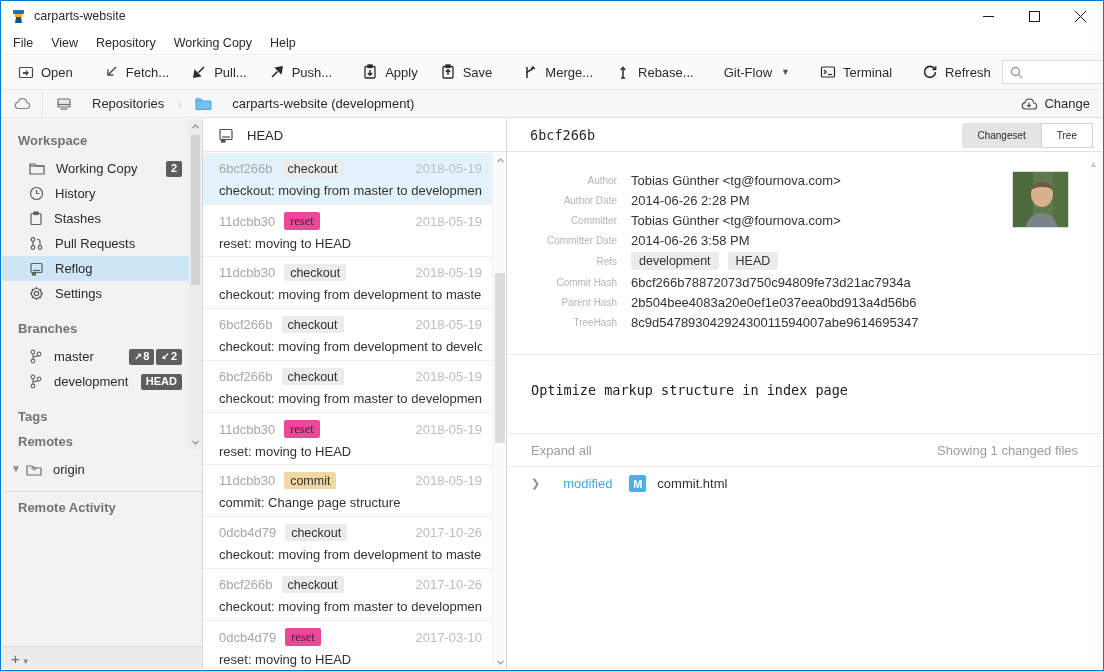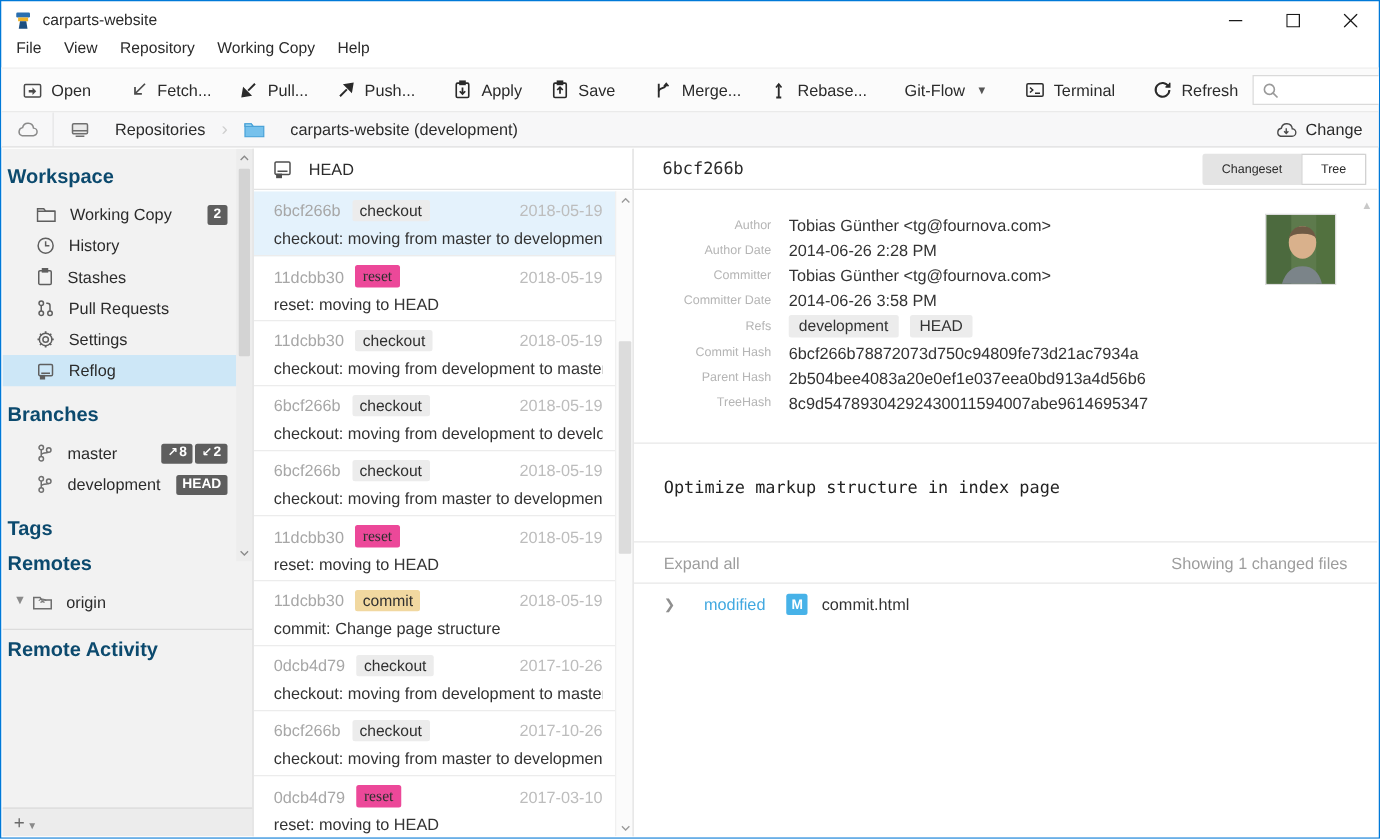--- a/index.html
+++ b/index.html
@@ -9,21 +9,21 @@
     border:1px solid #0079d8; overflow:hidden;
     font-family:"Liberation Sans","DejaVu Sans",sans-serif; font-size:13px; color:#2b2b2b;
   }
   svg{display:block}
   
   .titlebar{height:30px; display:flex; align-items:center; padding-left:9px;}
   .title-text{margin-left:7px; font-size:12.5px;}
   .win-controls{margin-left:auto; display:flex; height:100%;}
   .win-btn{width:46px; height:100%; display:flex; align-items:center; justify-content:center; color:#1a1a1a;}
   
-  .menubar{height:23px; display:flex; align-items:flex-start; padding-left:3px;}
+  .menubar{height:23px; display:flex; align-items:center; padding-left:3px;}
   .menu-item{padding:0 9px; font-size:12.5px;}
   
   .toolbar{height:36px; display:flex; align-items:center; background:#fbfbfb;
     border-top:1px solid #f0f0f0; border-bottom:1px solid #e5e5e5; padding:0 6px;}
   .tb-btn{display:flex; align-items:center; gap:7px; padding:0 11px; height:26px; white-space:nowrap;}
   .tb-sep{width:1px; height:34px; background:#e7e7e7; margin:0 4px;}
   .tb-caret{font-size:9px; color:#555; margin-left:2px;}
   .tb-search{margin-left:auto; width:248px; height:24px; border:1px solid #dadada; background:#fff;
     display:flex; align-items:center; padding:0 7px; margin-right:6px;}
   .tb-search input{border:none; outline:none; flex:1; margin-left:6px; font:inherit;}
@@ -31,21 +31,21 @@
   .breadcrumbbar{height:28px; display:flex; align-items:center; background:#f7f7f8; border-bottom:1px solid #e0e0e0;}
   .bc-cloud{width:42px; height:100%; display:flex; align-items:center; justify-content:center; border-right:1px solid #e5e5e5;}
   .bc-crumb{display:flex; align-items:center; gap:20px; padding:0 13px; height:100%;}
   .bc-chev{color:#cfcfcf; font-size:15px;}
   .bc-clone{margin-left:auto; display:flex; align-items:center; gap:6px; padding:0 13px; height:100%;}
   
   .main{position:absolute; top:118px; left:1px; right:1px; bottom:1px; display:flex;}
   
   .sidebar{width:201px; background:#f2f2f2; border-right:1px solid #d6d6d6; position:relative; overflow:hidden;}
   .side-content{padding-top:9px;}
-  .side-header{color:#0c4a6e; font-weight:700; font-size:16px; padding:5px 0 8px 4px;}
+  .side-header{color:#737373; font-weight:700; font-size:13px; padding:5px 0 8px 16px;}
   .side-item{height:25px; display:flex; align-items:center; padding-left:27px; gap:11px; margin-right:13px; position:relative;}
   .side-item.selected{background:#cde7f7;}
   .side-badge{position:absolute; right:7px; background:#5e5e5e; color:#fff; font-size:11px; font-weight:700;
     padding:1.5px 5px; border-radius:2px; line-height:13px;}
   .side-badges{position:absolute; right:7px; display:flex; gap:2px;}
   .side-badges .side-badge{position:static;}
   .arrow-mini{font-size:10px; margin-right:1px;}
   .side-sub{margin-top:10px;}
   .origin-chev{color:#8a8a8a; font-size:10px; position:absolute; left:9px; top:6px;}
   .side-divider{height:1px; background:#dcdcdc; margin-top:9px;}
@@ -334,39 +334,39 @@
           <span class="icn">
               <svg width="15" height="15" viewBox="0 0 15 15" fill="none" stroke="#5f5f5f" stroke-width="1.2">
                 <circle cx="4" cy="3.5" r="1.8"></circle>
                 <circle cx="4" cy="11.5" r="1.8"></circle>
                 <circle cx="11" cy="11.5" r="1.8"></circle>
                 <path d="M4 5.3 v4.4 M8 3.5 h1 a2 2 0 0 1 2 2 v4"></path>
               </svg>
             </span>
           <span>Pull Requests</span>
         </div>
+        <div class="side-item selected">
+          <span class="icn">
+              <svg width="15" height="14" viewBox="0 0 15 14" fill="none" stroke="#5f5f5f" stroke-width="1.2">
+                <rect x="2" y="1.5" width="11" height="9" rx="1"></rect>
+                <path d="M4 8.5 h7"></path>
+                <rect x="3.5" y="10.5" width="3" height="2.5" fill="#5f5f5f"></rect>
+              </svg>
+            </span>
+          <span>Reflog</span>
+        </div>
         <div class="side-item">
           <span class="icn">
               <svg width="15" height="15" viewBox="0 0 15 15" fill="none" stroke="#5f5f5f" stroke-width="1.2">
                 <circle cx="7.5" cy="7.5" r="2.2"></circle>
                 <circle cx="7.5" cy="7.5" r="5"></circle>
                 <path d="M7.5 1 v2 M7.5 12 v2 M1 7.5 h2 M12 7.5 h2 M3 3 l1.4 1.4 M10.6 10.6 L12 12 M12 3 l-1.4 1.4 M4.4 10.6 L3 12" stroke-width="1.4"></path>
               </svg>
             </span>
           <span>Settings</span>
-        </div>
-        <div class="side-item selected">
-          <span class="icn">
-              <svg width="15" height="14" viewBox="0 0 15 14" fill="none" stroke="#5f5f5f" stroke-width="1.2">
-                <rect x="2" y="1.5" width="11" height="9" rx="1"></rect>
-                <path d="M4 8.5 h7"></path>
-                <rect x="3.5" y="10.5" width="3" height="2.5" fill="#5f5f5f"></rect>
-              </svg>
-            </span>
-          <span>Reflog</span>
         </div>
 
         <div class="side-header side-sub">Branches</div>
         <div class="side-item">
           <span class="icn">
               <svg width="14" height="15" viewBox="0 0 14 15" fill="none" stroke="#6f6f6f" stroke-width="1.2">
                 <circle cx="4" cy="3" r="1.8"></circle>
                 <circle cx="10" cy="5" r="1.8"></circle>
                 <circle cx="4" cy="12" r="1.8"></circle>
                 <path d="M4 4.8 v5.4 M4 9 c0-2.5 6-1.5 6-2.2"></path>

